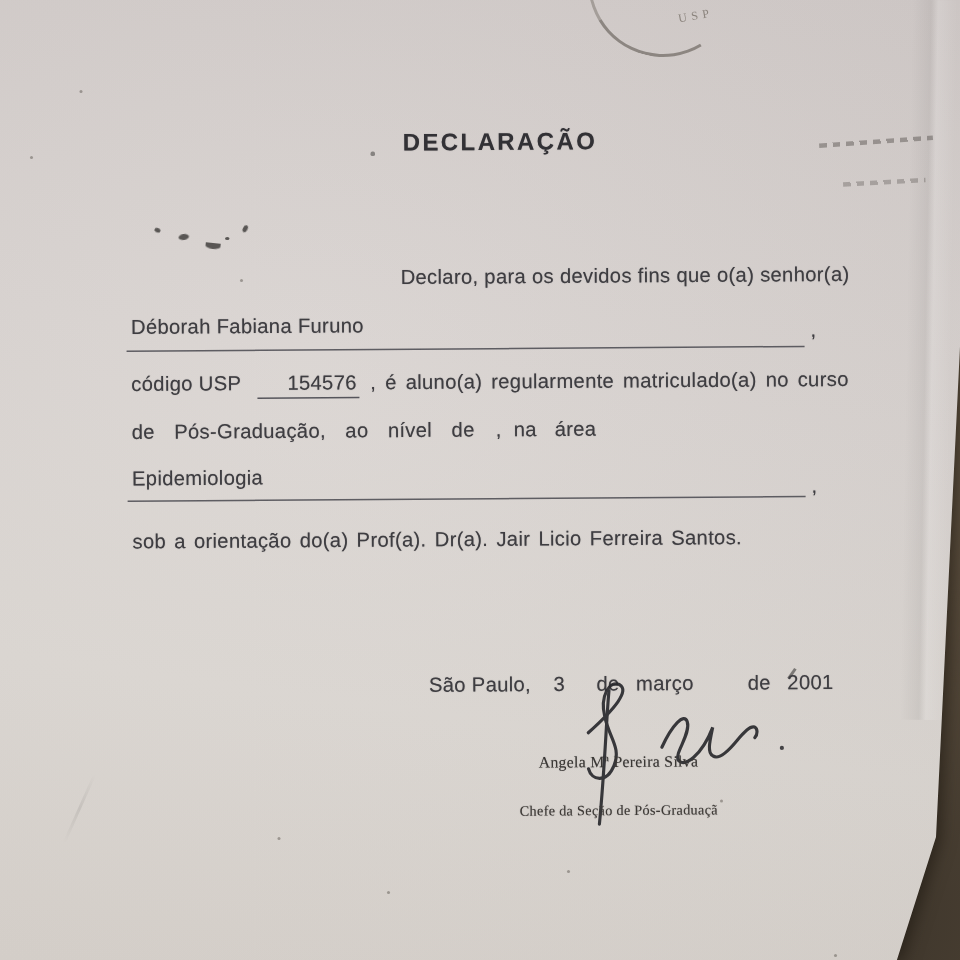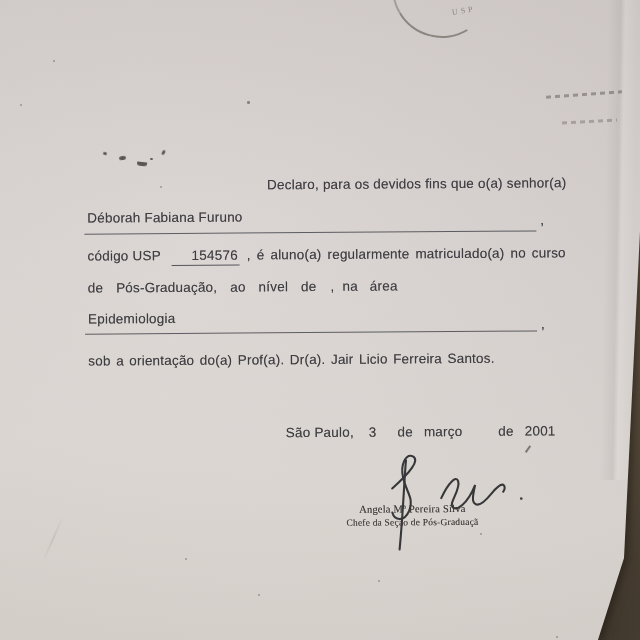--- a/index.html
+++ b/index.html
@@ -39,31 +39,31 @@
     padding:0 2px;line-height:19px;}
   .code-box{min-width:64px;margin:0 7px 0 11px;text-align:right;}
   .level-box{min-width:112px;margin-left:9px;}
   .after-code{word-spacing:2px;}
   .before-level{word-spacing:9px;}
   .comma-3{margin-left:14px;}
   .after-level{margin-left:8px;word-spacing:8px;}
   .advisor{position:absolute;left:88px;top:352px;white-space:nowrap;word-spacing:1.5px;}
 
   .dateline{position:absolute;left:285px;top:425px;white-space:nowrap;}
-  .dateline span{display:inline-block;}
+  .dateline span{display:inline-block;margin-top:24px;}
   .d-day{margin-left:11px;}
   .d-de1{margin-left:17px;}
   .d-month{margin-left:7px;}
   .d-de2{margin-left:32px;}
   .d-year{margin-left:7px;}
 
   .sig-name{position:absolute;left:350px;top:504px;width:122px;text-align:center;
     font-family:"Liberation Serif","DejaVu Serif",serif;font-size:10.5px;color:#3a3734;
     letter-spacing:0.2px;white-space:nowrap;}
-  .sig-role{position:absolute;left:344px;top:518px;width:134px;text-align:center;
+  .sig-role{position:absolute;left:344px;top:537px;width:134px;text-align:center;
     font-family:"Liberation Serif","DejaVu Serif",serif;font-size:9.5px;color:#3e3a36;white-space:nowrap;}
   .sig-svg{position:absolute;left:385px;top:453px;}
 
   .stamp-arc{position:absolute;left:392px;top:-62px;width:96px;height:96px;border-radius:50%;
     border:2.3px solid transparent;
     border-bottom-color:rgba(72,66,58,0.5);border-left-color:rgba(72,66,58,0.32);
     transform:rotate(14deg);}
   .stamp-text{position:absolute;left:452px;top:6px;font-size:8px;letter-spacing:3px;
     color:rgba(82,74,64,0.55);transform:rotate(-10deg);
     font-family:"Liberation Serif","DejaVu Serif",serif;}
@@ -111,20 +111,21 @@
       <div class="speck" style="left:20px;top:104px;"></div>
       <div class="speck" style="left:160px;top:186px;"></div>
       <div class="speck" style="left:185px;top:558px;"></div>
       <div class="speck" style="left:258px;top:594px;"></div>
       <div class="speck" style="left:378px;top:580px;"></div>
       <div class="speck" style="left:480px;top:533px;"></div>
       <div class="speck" style="left:556px;top:636px;"></div>
 
       <div class="content">
 
+        <div class="title">DECLARAÇÃO</div>
 
         <div class="intro">Declaro, para os devidos fins que o(a) senhor(a)</div>
 
         <div class="fill fill-1">
           <span class="fill-text">Déborah Fabiana Furuno</span>
         </div>
         <span class="trail-comma" style="left:541px;top:214px;">,</span>
 
         <div class="row row-2">
           <span>código USP</span>

